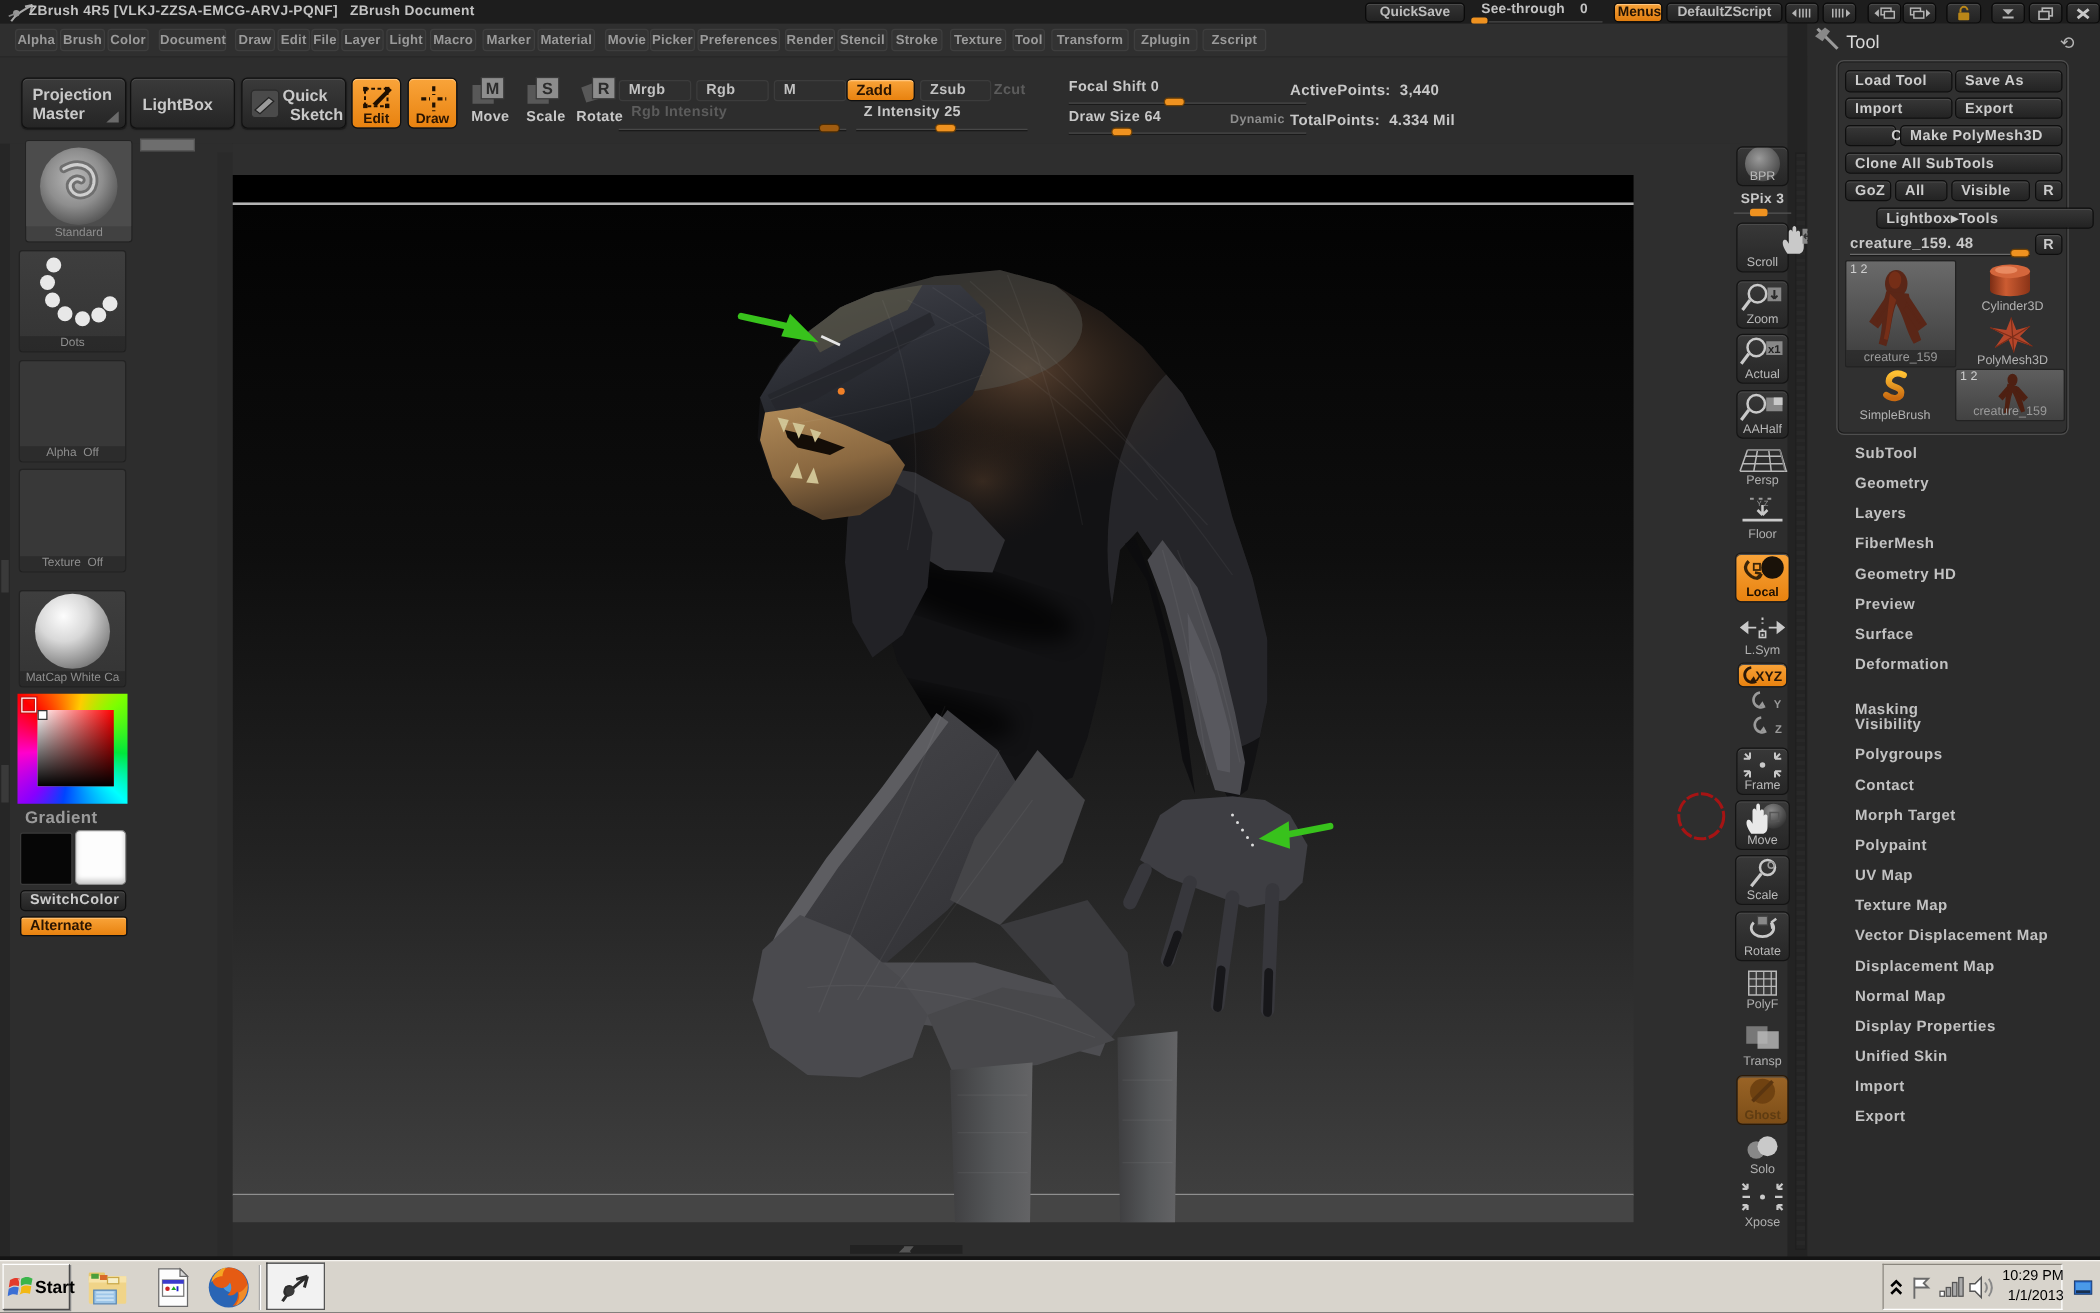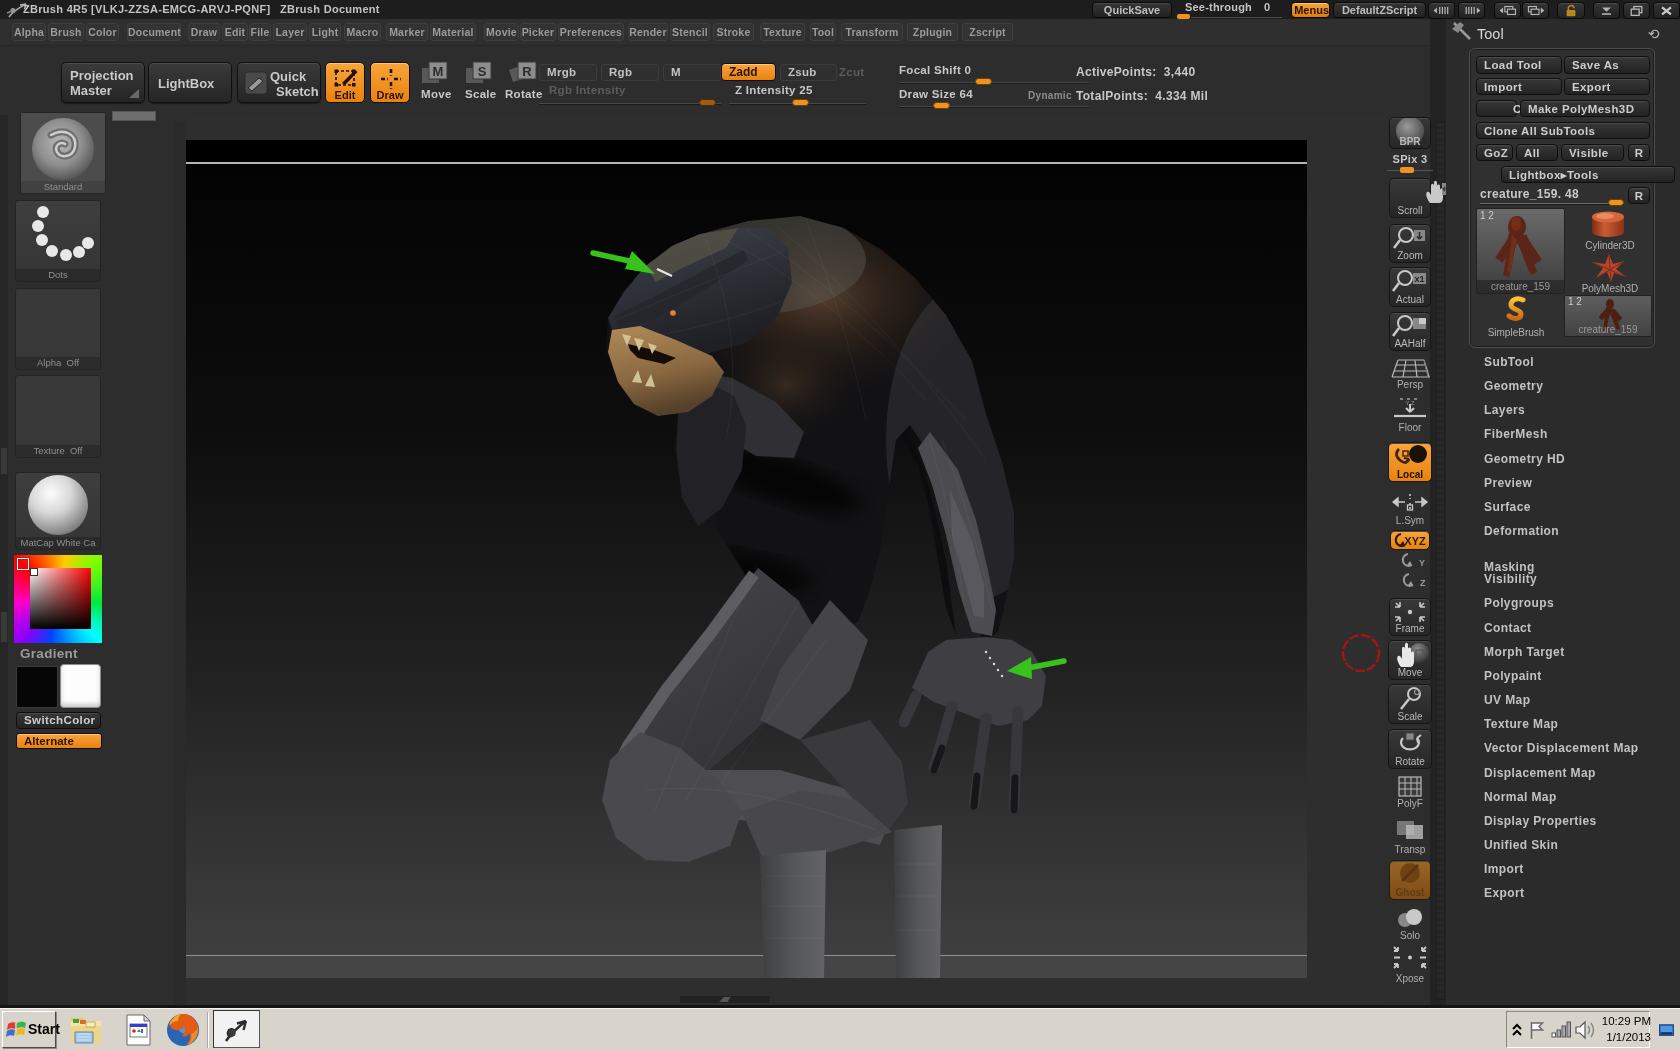--- a/index.html
+++ b/index.html
@@ -10,21 +10,21 @@
   color:#c3c3c3;font-size:12px;font-weight:bold;}
 .tb-txt{position:absolute;top:3px;white-space:nowrap;letter-spacing:0.4px;}
 .tbbtn{position:absolute;top:2px;height:16px;background:linear-gradient(#343434,#222);
   border:1px solid #0a0a0a;border-radius:4px;box-shadow:inset 0 1px 0 #4a4a4a;
   color:#bdbdbd;font-size:11px;font-weight:bold;text-align:center;line-height:14px;}
 .tbbtn.orange{background:linear-gradient(#f7a33b,#e07c0e);color:#241303;box-shadow:inset 0 1px 0 #ffc67e;text-align:right;}
 #menubar{position:absolute;left:0;top:19px;width:1680px;height:27px;background:#2f2f2f;
   border-bottom:1px solid #272727;}
 .mitem{position:absolute;top:4px;height:18px;line-height:17px;text-align:center;color:#9b9b9b;
   font-size:10.5px;font-weight:bold;background:#333;border:1px solid #3e3e3e;border-radius:3px;letter-spacing:0.2px;}
-#toolbar{position:absolute;left:0;top:46px;width:1496px;height:69px;background:#2d2d2d;margin-left:44px;}
+#toolbar{position:absolute;left:0;top:46px;width:1496px;height:69px;background:#2d2d2d;}
 .big-btn{position:absolute;background:linear-gradient(#3a3a3a,#252525);border:1px solid #101010;
   border-radius:5px;box-shadow:inset 0 1px 0 #4c4c4c,0 1px 1px #1a1a1a;color:#c9c9c9;
   font-size:13px;font-weight:bold;}
 .obig{background:linear-gradient(#f9a43a,#e8820f);color:#2a1502;box-shadow:inset 0 1px 0 #ffc57c;}
 .smbtn{position:absolute;height:17px;background:#2f2f2f;border:1px solid #3c3c3c;border-radius:3px;
   color:#c2c2c2;font-size:11.5px;font-weight:bold;line-height:15px;padding-left:7px;letter-spacing:0.3px;}
 .lbl{position:absolute;color:#c8c8c8;font-size:11.5px;font-weight:bold;white-space:nowrap;letter-spacing:0.3px;}
 .graylbl{position:absolute;color:#5c5c5c;font-size:11.5px;font-weight:bold;white-space:nowrap;letter-spacing:0.3px;}
 .sld{position:absolute;height:1px;background:#484848;box-shadow:0 1px 0 #1a1a1a;}
 .hdl{position:absolute;width:17px;height:7px;border-radius:3.5px;background:#ef9220;border:1px solid #6d4006;}
@@ -452,21 +452,21 @@
 <div class="ib" style="left:1389px;top:117px;width:42px;height:32px;overflow:hidden">
   <svg width="40" height="30">
       <defs>
         <radialGradient id="bprg" cx="0.4" cy="0.35" r="0.8">
   <stop offset="0" stop-color="#9a9a9a"></stop>
           <stop offset="1" stop-color="#3a3a3a"></stop>
         </radialGradient>
       </defs>
   <circle cx="20" cy="13" r="14" fill="url(#bprg)"></circle>
     </svg>
-  <div class="t" style="font-weight:bold">BPR</div>
+  <div class="t" style="font-weight:normal">BPR</div>
 </div>
 <div class="lbl" style="left:1389px;top:153px;width:42px;text-align:center;font-size:11px">SPix 3</div>
 <div class="abs" style="left:1387px;top:170px;width:46px;height:1px;background:#555"></div>
 <div class="abs" style="left:1400px;top:167px;width:14px;height:6px;background:#ef9220;border-radius:2px"></div>
 
 <div class="ib" style="left:1389px;top:178px;width:42px;height:40px;padding-left:28px;">
   <svg width="40" height="28" viewBox="0 0 40 28">
    <path d="M12 24 c-3 -4 -5 -9 -3 -11 c2 -1 3 1 4 3 l0 -9 c0 -3 3 -3 3 0 l0 -3 c0 -3 3 -3 3 0 l0 3 c0 -2 3 -2 3 0 l0 4 c0 -2 3 -2 3 0 l0 8 c0 3 -2 5 -4 5 z" fill="#c9c9c9"></path>
    <rect x="24" y="4" width="12" height="12" fill="#888"></rect>
    <path d="M30 5 v10 M25 10 h10 M30 5 l-2 2 M30 5 l2 2 M30 15 l-2 -2 M30 15 l2 -2 M25 10 l2 -2 M25 10 l2 2 M35 10 l-2 -2 M35 10 l-2 2" stroke="#333" stroke-width="1.2"></path>

